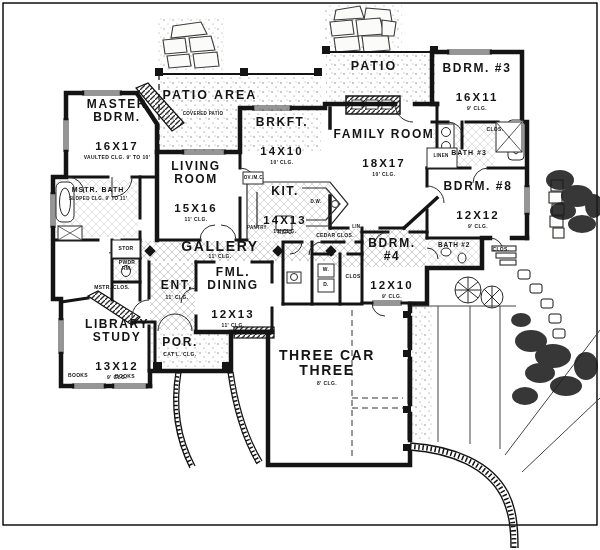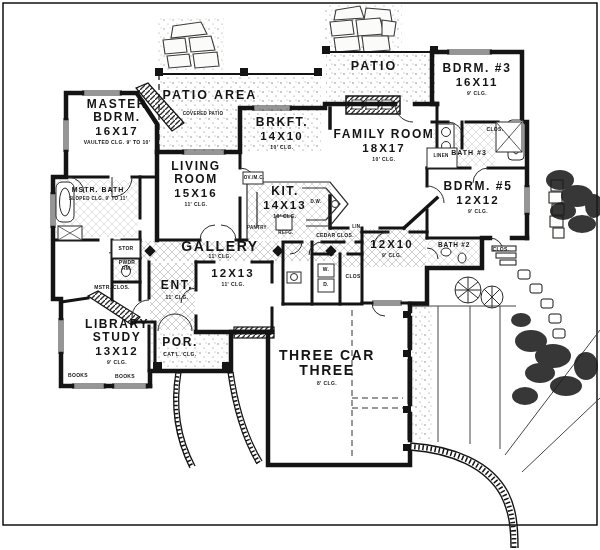--- a/index.html
+++ b/index.html
@@ -2,21 +2,21 @@
 <html><head>
 <meta charset="utf-8">
 <style>
   html,body{margin:0;padding:0;background:#fff;}
   #plan{position:relative;width:600px;height:550px;background:#ffffff;overflow:hidden;
         font-family:"Liberation Sans",sans-serif;color:#141414;}
   #plan svg{position:absolute;left:0;top:0;}
   .lbl{position:absolute;text-align:center;line-height:1.08;color:#141414;}
   .name{font-size:12px;letter-spacing:1.6px;font-weight:600;text-align:center;}
   .name.big{font-size:14px;}
-  .dims{font-size:11.5px;letter-spacing:2px;font-weight:600;margin-top:1px;}
+  .dims{font-size:11.5px;letter-spacing:2px;font-weight:600;margin-top:16px;}
   .clg{font-size:5px;letter-spacing:.4px;font-weight:700;margin-top:3px;}
   .tiny{position:absolute;font-size:5px;font-weight:700;letter-spacing:.3px;text-align:center;line-height:1.1;}
   .t45{font-size:4.5px;}
   .t65{font-size:6.5px;letter-spacing:.8px;}
   .t7{font-size:7px;letter-spacing:1px;}
   .area-name{font-size:12.5px;letter-spacing:2px;font-weight:600;position:absolute;text-align:center;}
 </style>
 </head>
 <body>
 
@@ -307,29 +307,31 @@
     <div class="name">KIT.</div>
     <div class="dims">14X13</div>
     <div class="clg">10' CLG.</div>
   </div>
   <div class="lbl" style="left:432px;top:62px;width:90px">
     <div class="name">BDRM. #3</div>
     <div class="dims">16X11</div>
     <div class="clg">9' CLG.</div>
   </div>
   <div class="lbl" style="left:430px;top:180px;width:96px">
-    <div class="name">BDRM. #5</div>
+    <div class="name">BDRM. #8</div>
     <div class="dims">12X12</div>
     <div class="clg">9' CLG.</div>
   </div>
   <div class="lbl" style="left:363px;top:237px;width:58px">
+    <div class="name">BDRM. #4</div>
     <div class="dims">12X10</div>
     <div class="clg">9' CLG.</div>
   </div>
   <div class="lbl" style="left:202px;top:266px;width:62px">
+    <div class="name">FML. DINING</div>
     <div class="dims">12X13</div>
     <div class="clg">11' CLG.</div>
   </div>
   <div class="lbl" style="left:80px;top:318px;width:74px">
     <div class="name">LIBRARY STUDY</div>
     <div class="dims">13X12</div>
     <div class="clg">9' CLG.</div>
   </div>
   <div class="lbl" style="left:272px;top:348px;width:110px">
     <div class="name big">THREE CAR THREE</div>

